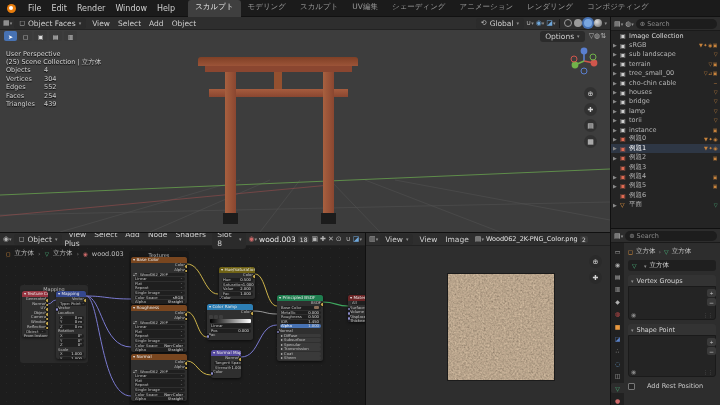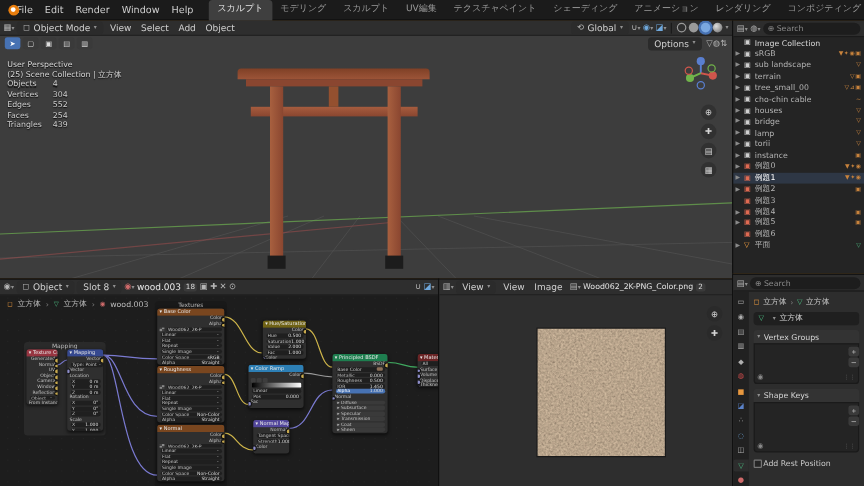--- a/index.html
+++ b/index.html
@@ -97,21 +97,21 @@
 .pr-tab.active{background:#2d2d2d;border-radius:2px 0 0 2px}
 #pr-body{position:absolute;left:13px;top:14px;right:0;bottom:0;padding:3px 4px;font-size:6.5px}
 .pr-crumb{display:flex;align-items:center;gap:3px;height:11px;color:#c8c8c8}
 .pr-field{background:#1f1f1f;border-radius:3px;height:11px;display:flex;align-items:center;gap:3px;padding:0 4px;margin-top:3px;color:#d8d8d8}
 .panel-hd{display:flex;align-items:center;gap:3px;height:11px;margin-top:4px;color:#d5d5d5;background:#333;border-radius:3px 3px 0 0;padding:0 3px}
 .panel-list{background:#242424;border:1px solid #1a1a1a;border-radius:0 0 3px 3px;position:relative}
 .pl-foot{position:absolute;left:2px;bottom:1px;color:#888;font-size:6px}
 .pl-grip{position:absolute;right:2px;bottom:1px;color:#666;font-size:5px}
 .pl-side{position:absolute;right:-1px;top:2px;display:flex;flex-direction:column;gap:1px}
 .pl-btn{width:9px;height:8px;background:#3a3a3a;border-radius:2px;color:#ccc;font-size:6px;display:flex;align-items:center;justify-content:center}
-.chk-row{display:flex;align-items:center;gap:1px;margin-top:5px;color:#c8c8c8}
+.chk-row{display:flex;align-items:center;gap:12px;margin-top:5px;color:#c8c8c8}
 .chk{width:7px;height:7px;border:1px solid #777;border-radius:1px;background:#252525}
 
 .vdot{width:1px;height:9px;background:#1a1a1a;margin:0 2px}
 .badge{background:#3a3a3a;border-radius:2px;padding:0 2px;font-size:6px;color:#ddd}
 svg{display:block}
 </style>
 </head>
 <body>
 
 <div id="app">
@@ -119,35 +119,34 @@
   <div id="topbar">
     <div id="logo">
         <i></i>
       </div>
     <div id="tb-menus"><span class="tb-menu">File</span><span class="tb-menu">Edit</span><span class="tb-menu">Render</span><span class="tb-menu">Window</span><span class="tb-menu">Help</span></div>
     <div id="ws-tabs">
         <span class="ws active">スカルプト</span>
         <span class="ws">モデリング</span>
         <span class="ws">スカルプト</span>
         <span class="ws">UV編集</span>
-        <span class="ws">テクスチャペイント</span>
         <span class="ws">シェーディング</span>
         <span class="ws">アニメーション</span>
         <span class="ws">レンダリング</span>
         <span class="ws">コンポジティング</span>
       </div>
 
   </div>
 
   <div id="viewport">
     <div class="ed-header">
       <span class="mini-ic">▦<span class="carat">▾</span></span>
       <span class="pill">
         <span class="mini-ic">◻</span>
-        <span>Object Mode</span>
+        <span>Object Faces</span>
         <span class="carat">▾</span>
       </span>
       <span id="vp-menus"><span class="menu-item">View</span><span class="menu-item">Select</span><span class="menu-item">Add</span><span class="menu-item">Object</span></span>
       <span class="hdr-spacer"></span>
       <span class="pill">
         <span class="mini-ic">⟲</span>
         <span>Global</span>
         <span class="carat">▾</span>
       </span>
       <span class="mini-ic">∪<span class="carat">▾</span></span>
@@ -628,20 +627,21 @@
           </div>
         </div>
     </div>
     <div class="ed-header" style="position:relative;z-index:6">
       <span class="mini-ic">◉<span class="carat">▾</span></span>
       <span class="pill">
         <span class="mini-ic">◻</span>
         <span>Object</span>
         <span class="carat">▾</span>
       </span>
+      <span id="sh-menus"><span class="menu-item">View</span><span class="menu-item">Select</span><span class="menu-item">Add</span><span class="menu-item">Node</span><span class="menu-item">Shaders Plus</span></span>
       <span class="pill">
         <span>Slot 8</span>
         <span class="carat">▾</span>
       </span>
       <span class="mini-ic" style="color:#cf6a6a">◉<span class="carat">▾</span></span>
       <span style="color:#e8e8e8">wood.003</span>
       <span class="badge">18</span>
       <span class="mini-ic">▣</span>
       <span class="mini-ic">✚</span>
       <span class="mini-ic">✕</span>
@@ -856,21 +856,21 @@
       <div class="panel-list" style="height:34px">
         <div class="pl-side">
           <div class="pl-btn">＋</div>
           <div class="pl-btn">−</div>
         </div>
         <span class="pl-foot">◉</span>
         <span class="pl-grip">⋮⋮</span>
       </div>
       <div class="panel-hd">
         <span class="carat">▾</span>
-        <span>Shape Keys</span>
+        <span>Shape Point</span>
       </div>
       <div class="panel-list" style="height:42px">
         <div class="pl-side">
           <div class="pl-btn">＋</div>
           <div class="pl-btn">−</div>
         </div>
         <span class="pl-foot">◉</span>
         <span class="pl-grip">⋮⋮</span>
       </div>
       <div class="chk-row">

